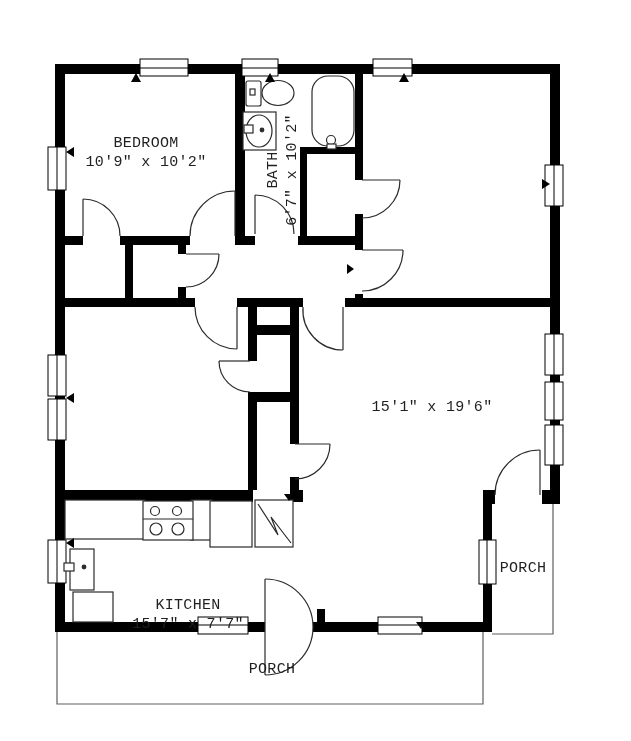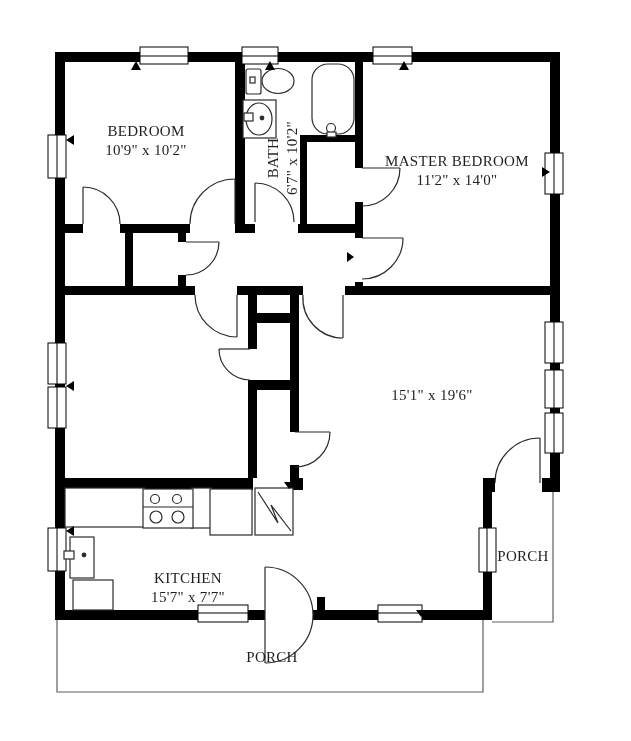--- a/index.html
+++ b/index.html
@@ -5,22 +5,23 @@
   html, body {
     margin: 0;
     padding: 0;
     background: #ffffff;
   }
   .canvas {
     position: relative;
     width: 631px;
     height: 705px;
     background: #ffffff;
-    font-family: Liberation Serif, serif;
+    font-family: Liberation Mono, monospace;
     overflow: hidden;
+    margin-top: 12px;
   }
   .plan-svg {
     position: absolute;
     left: 0;
     top: 0;
   }
   .room-label {
     position: absolute;
     transform: translate(-50%, -50%);
     text-align: center;
@@ -278,32 +279,28 @@
   <div class="room-label" style="left:146px; top:141px;">
     <div class="room-name">BEDROOM</div>
     <div class="room-dims">10'9" x 10'2"</div>
   </div>
 
   <div class="room-label rotated" style="left:283px; top:158px;">
     <div class="room-name">BATH</div>
     <div class="room-dims">6'7" x 10'2"</div>
   </div>
 
-  <div class="room-label" style="left:457px; top:171px;">
-    <div class="room-name">MASTER BEDROOM</div>
-    <div class="room-dims">11'2" x 14'0"</div>
-  </div>
 
 
 
   <div class="room-label" style="left:432px; top:395px;">
     <div class="room-dims">15'1" x 19'6"</div>
   </div>
 
-  <div class="room-label" style="left:188px; top:588px;">
+  <div class="room-label" style="left:188px; top:603px;">
     <div class="room-name">KITCHEN</div>
     <div class="room-dims">15'7" x 7'7"</div>
   </div>
 
   <div class="room-label" style="left:523px; top:556px;">
     <div class="room-name">PORCH</div>
   </div>
 
   <div class="room-label" style="left:272px; top:657px;">
     <div class="room-name">PORCH</div>

